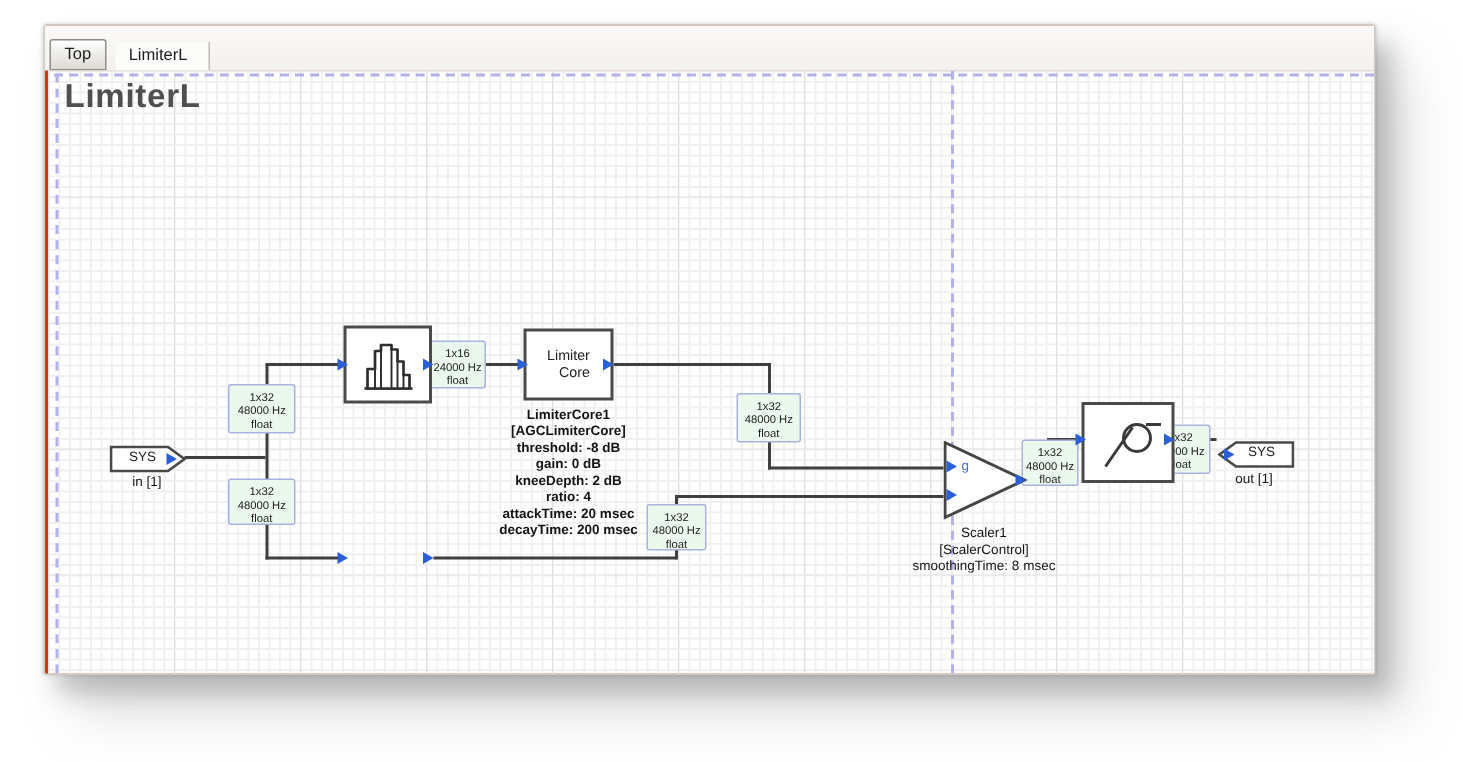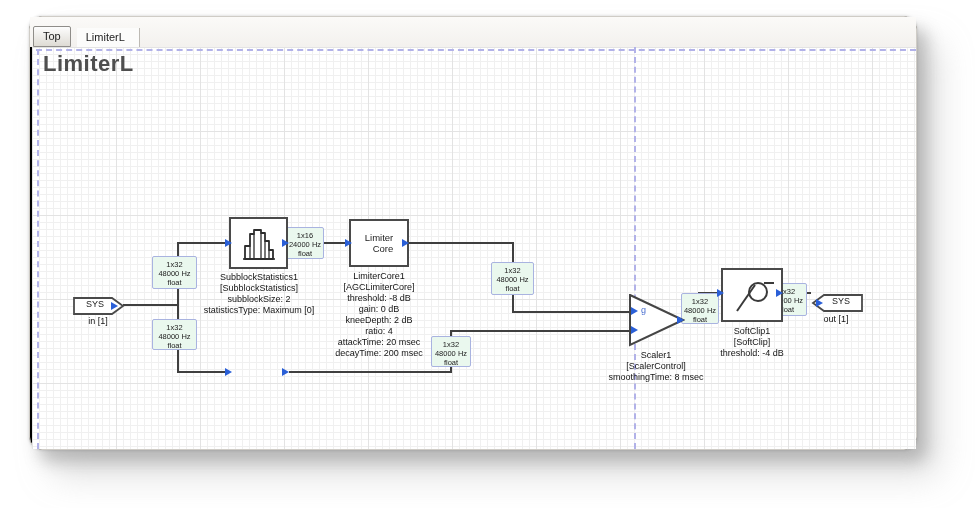--- a/index.html
+++ b/index.html
@@ -1,19 +1,19 @@
 <!DOCTYPE html>
 <html><head>
 <meta charset="utf-8">
 <style>
   * { box-sizing: border-box; margin: 0; padding: 0; }
   html,body { width: 975px; height: 508px; background: #ffffff; overflow: hidden;
     font-family: "Liberation Sans", sans-serif; }
   .window { position: absolute; left: 29px; top: 16px; width: 888px; height: 434px;
-    background: #000000; border: 1px solid #cfccc6; border-radius: 13px;
+    background: #c2410c; border: 1px solid #cfccc6; border-radius: 2px;
     box-shadow: 0 0 3px rgba(0,0,0,.18), 10px 12px 16px rgba(130,130,130,.45), 22px 26px 34px rgba(165,165,165,.35); }
   .tabbar { position: absolute; left: 0; top: 0; width: 100%; height: 30px;
     background: linear-gradient(#fbfaf8, #f3f1ee); display: flex; align-items: flex-end; padding-left: 3px; }
   .tab { font-size: 11px; color: #1c1c1c; padding: 3px 9px 4px 9px; cursor: default; }
   .tab-plain { background: linear-gradient(#fdfdfd, #dedbd4); border: 1px solid #8f8d89;
     border-radius: 2px 2px 0 0; margin-right: 6px; }
   .tab-active { background: #fcfcfb; border-right: 1px solid #bdbab4; padding-right: 14px; }
   .canvas { position: absolute; left: 2px; top: 30px; width: 884px; height: 402px; background-color: #fff;
     background-image:
       linear-gradient(to right, #e3e3e3 1px, transparent 1px),
@@ -125,34 +125,28 @@
 
     <div class="block" style="left:197px; top:170px; width:59px; height:52px;">
       <svg width="38" height="36" viewBox="0 0 38 36" style="position:absolute; left:9px; top:7px;">
         <path d="M3,33 H35" fill="none" stroke="#2e2e2e" stroke-width="1.6"></path>
         <path d="M5,33 L5,20 L10,20 L10,8 L14,8 L14,4 L21,4 L21,7 L25,7 L25,15 L29,15 L29,24 L33,24 L33,33 Z" fill="#ffffff" stroke="#2e2e2e" stroke-width="1.8" stroke-linejoin="round"></path>
         <path d="M10,33 V20 M14,33 V8 M21,33 V7 M25,33 V15 M29,33 V24" fill="none" stroke="#2e2e2e" stroke-width="1.3"></path>
       </svg>
     </div>
     <div class="pin" style="left:193px; top:192px;"></div>
     <div class="pin" style="left:250px; top:192px;"></div>
-    <div class="caption" style="left:141px; top:225px; width:172px;">
-      <div>SubblockStatistics1</div>
-      <div>[SubblockStatistics]</div>
-      <div>subblockSize: 2</div>
-      <div>statisticsType: Maximum [0]</div>
-    </div>
 
     <div class="block" style="left:317px; top:172px; width:60px; height:48px;">
       <div class="block-inner">Limiter
 Core</div>
     </div>
     <div class="pin" style="left:313px; top:192px;"></div>
     <div class="pin" style="left:370px; top:192px;"></div>
-    <div class="caption" style="left:267px; top:224px; width:160px;">
+    <div class="caption" style="left:267px; top:224px; width:160px;font-weight:bold;">
       <div>LimiterCore1</div>
       <div>[AGCLimiterCore]</div>
       <div>threshold: -8 dB</div>
       <div>gain: 0 dB</div>
       <div>kneeDepth: 2 dB</div>
       <div>ratio: 4</div>
       <div>attackTime: 20 msec</div>
       <div>decayTime: 200 msec</div>
     </div>
 
@@ -176,25 +170,20 @@
 
     <div class="block" style="left:689px; top:221px; width:62px; height:54px;">
       <svg width="44" height="40" viewBox="0 0 44 40" style="position:absolute; left:8px; top:5px;">
         <circle cx="27" cy="17" r="9" fill="none" stroke="#3a3a3a" stroke-width="2"></circle>
         <path d="M6,36 L24,10" fill="none" stroke="#3a3a3a" stroke-width="2"></path>
         <path d="M33,8 L43,8" fill="none" stroke="#3a3a3a" stroke-width="2"></path>
       </svg>
     </div>
     <div class="pin" style="left:685px; top:242px;"></div>
     <div class="pin" style="left:744px; top:242px;"></div>
-    <div class="caption" style="left:640px; top:279px; width:160px;">
-      <div>SoftClip1</div>
-      <div>[SoftClip]</div>
-      <div>threshold: -4 dB</div>
-    </div>
 
     <div class="io" style="left:779px; top:246px; width:52px; height:20px;">
       <svg width="52" height="20" viewBox="0 0 52 20">
         <polygon points="51,2 13,2 2,10 13,18 51,18" fill="#ffffff" stroke="#4a4a4a" stroke-width="1.8"></polygon>
       </svg>
       <div class="io-text" style="padding-left:8px;">SYS</div>
       <div class="pin" style="left:5px; top:6px;"></div>
     </div>
     <div class="caption" style="left:759px; top:267px; width:90px;">
       <div>out [1]</div>

